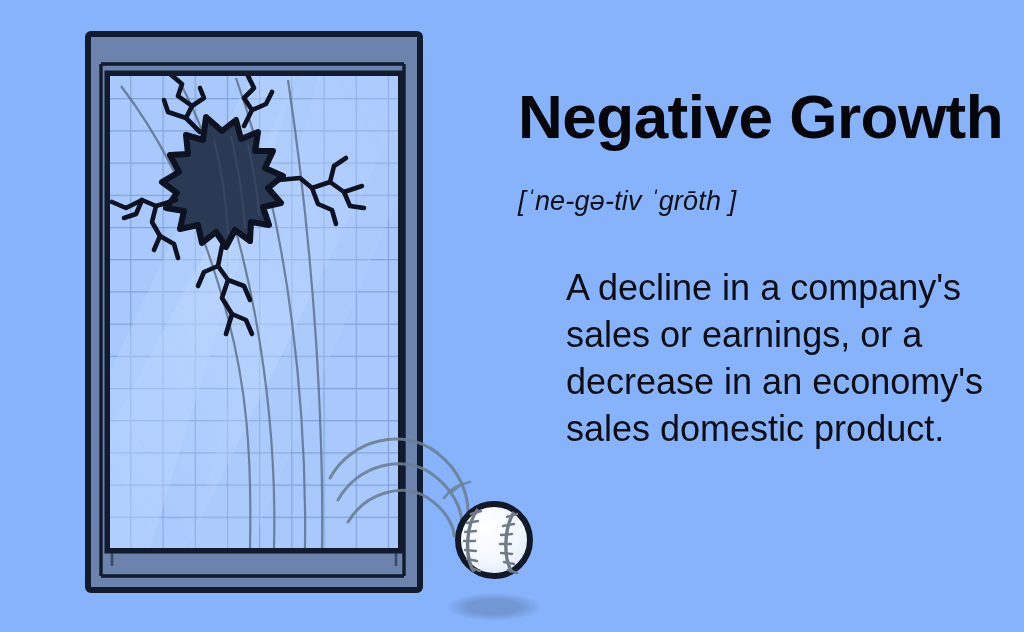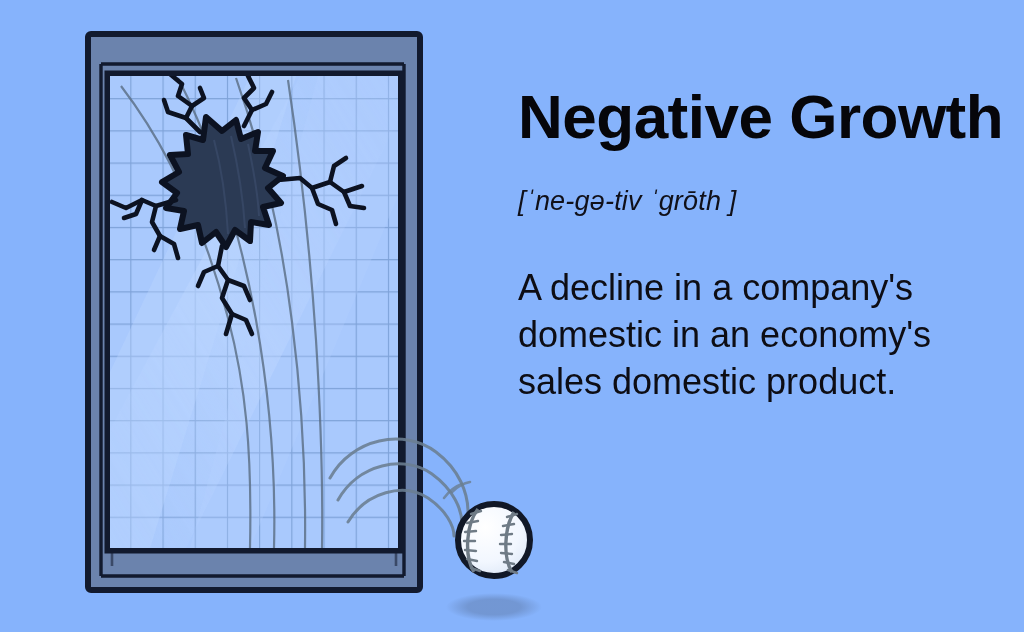--- a/index.html
+++ b/index.html
@@ -26,21 +26,21 @@
   }
   #pron{
     position:absolute;left:0;top:188px;
     font-size:27px;font-style:italic;line-height:1;
     white-space:nowrap;color:#101019;letter-spacing:0.2px;
   }
   #definition{
     position:absolute;left:0;top:264px;width:470px;
     font-size:36px;line-height:1.31;color:#0d0d14;
   }
-  #definition .dl{display:block;white-space:nowrap;}
+  #definition .dl{display:block;white-space:nowrap;margin-left:48px;}
 </style>
 </head>
 <body>
 
 <div id="stage">
 
   <div id="illustration">
     <svg width="600" height="632" viewBox="0 0 600 632">
       <defs>
 
@@ -179,18 +179,19 @@
         </g>
       </g>
     </svg>
   </div>
 
   <div id="textcol">
     <div id="pron">[ˈne-gə-tiv ˈgrōth ]</div>
     <div id="title">Negative Growth</div>
     <div id="definition">
       <span class="dl">A decline in a company's</span>
-      <span class="dl">domestic in an economy's</span>
+      <span class="dl">sales or earnings, or a</span>
+      <span class="dl">decrease in an economy's</span>
       <span class="dl">sales domestic product.</span>
     </div>
   </div>
 
 </div>
 
 </body></html>

